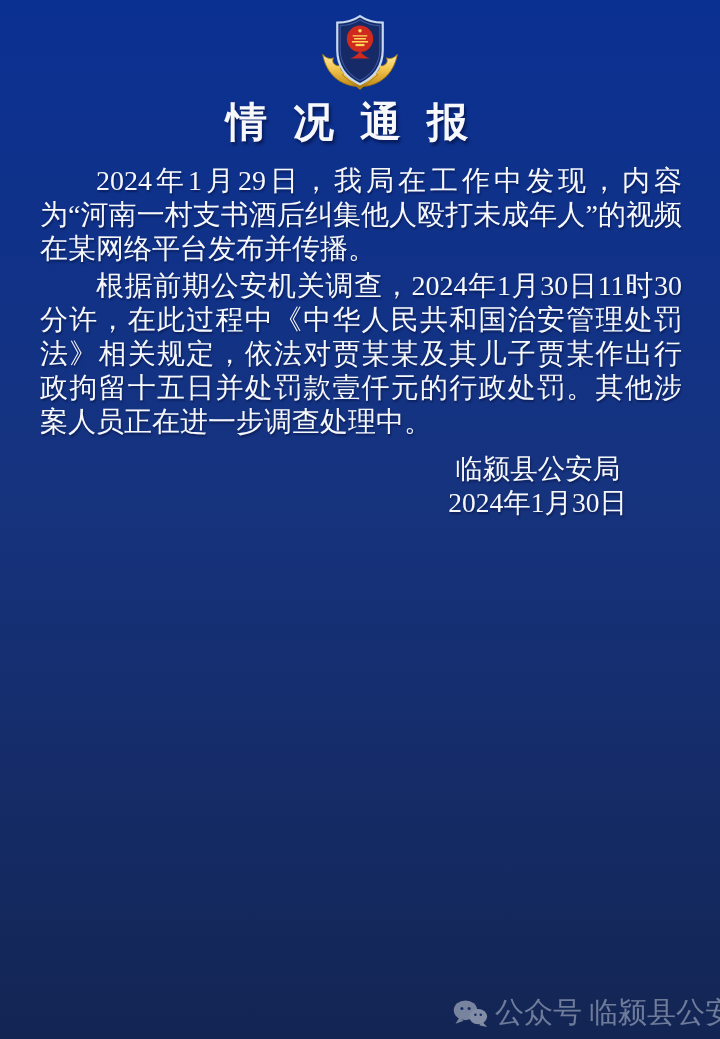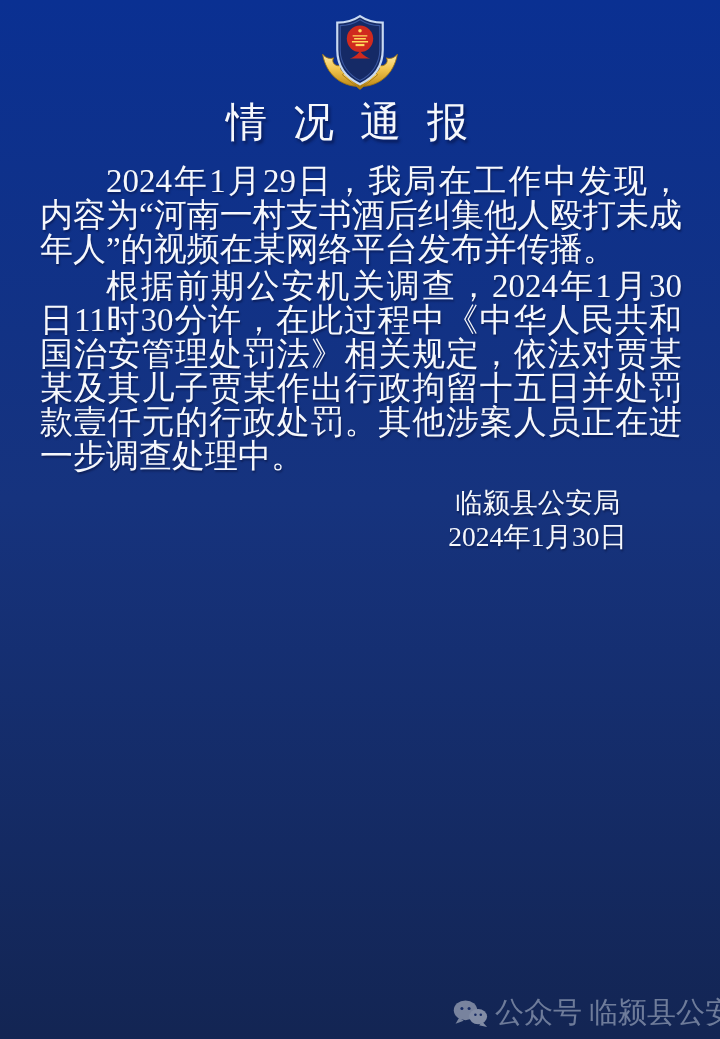--- a/index.html
+++ b/index.html
@@ -15,27 +15,27 @@
   .emblem {
     padding-top: 13px;
     height: 79px;
     text-align: center;
   }
   .emblem svg { display:inline-block; }
   .title {
     margin: 3px 0 0 0;
     text-align: center;
     font-size: 41px;
-    font-weight: normal;
+    font-weight: bold;
     letter-spacing: 26px;
     text-shadow: 2px 3px 3px rgba(0,0,30,0.45);
   }
   .body {
     margin: 14px 38px 13px 40px;
-    font-size: 33px;
+    font-size: 28px;
     line-height: 34px;
     text-align: justify;
     text-shadow: 1px 2px 2px rgba(0,0,30,0.40);
   }
   .body p { margin: 0 0 3px 0; text-indent: 2em; }
   .sig-wrap {
     margin-top: 3px;
     text-align: right;
     padding-right: 93px;
     font-size: 27.5px;

